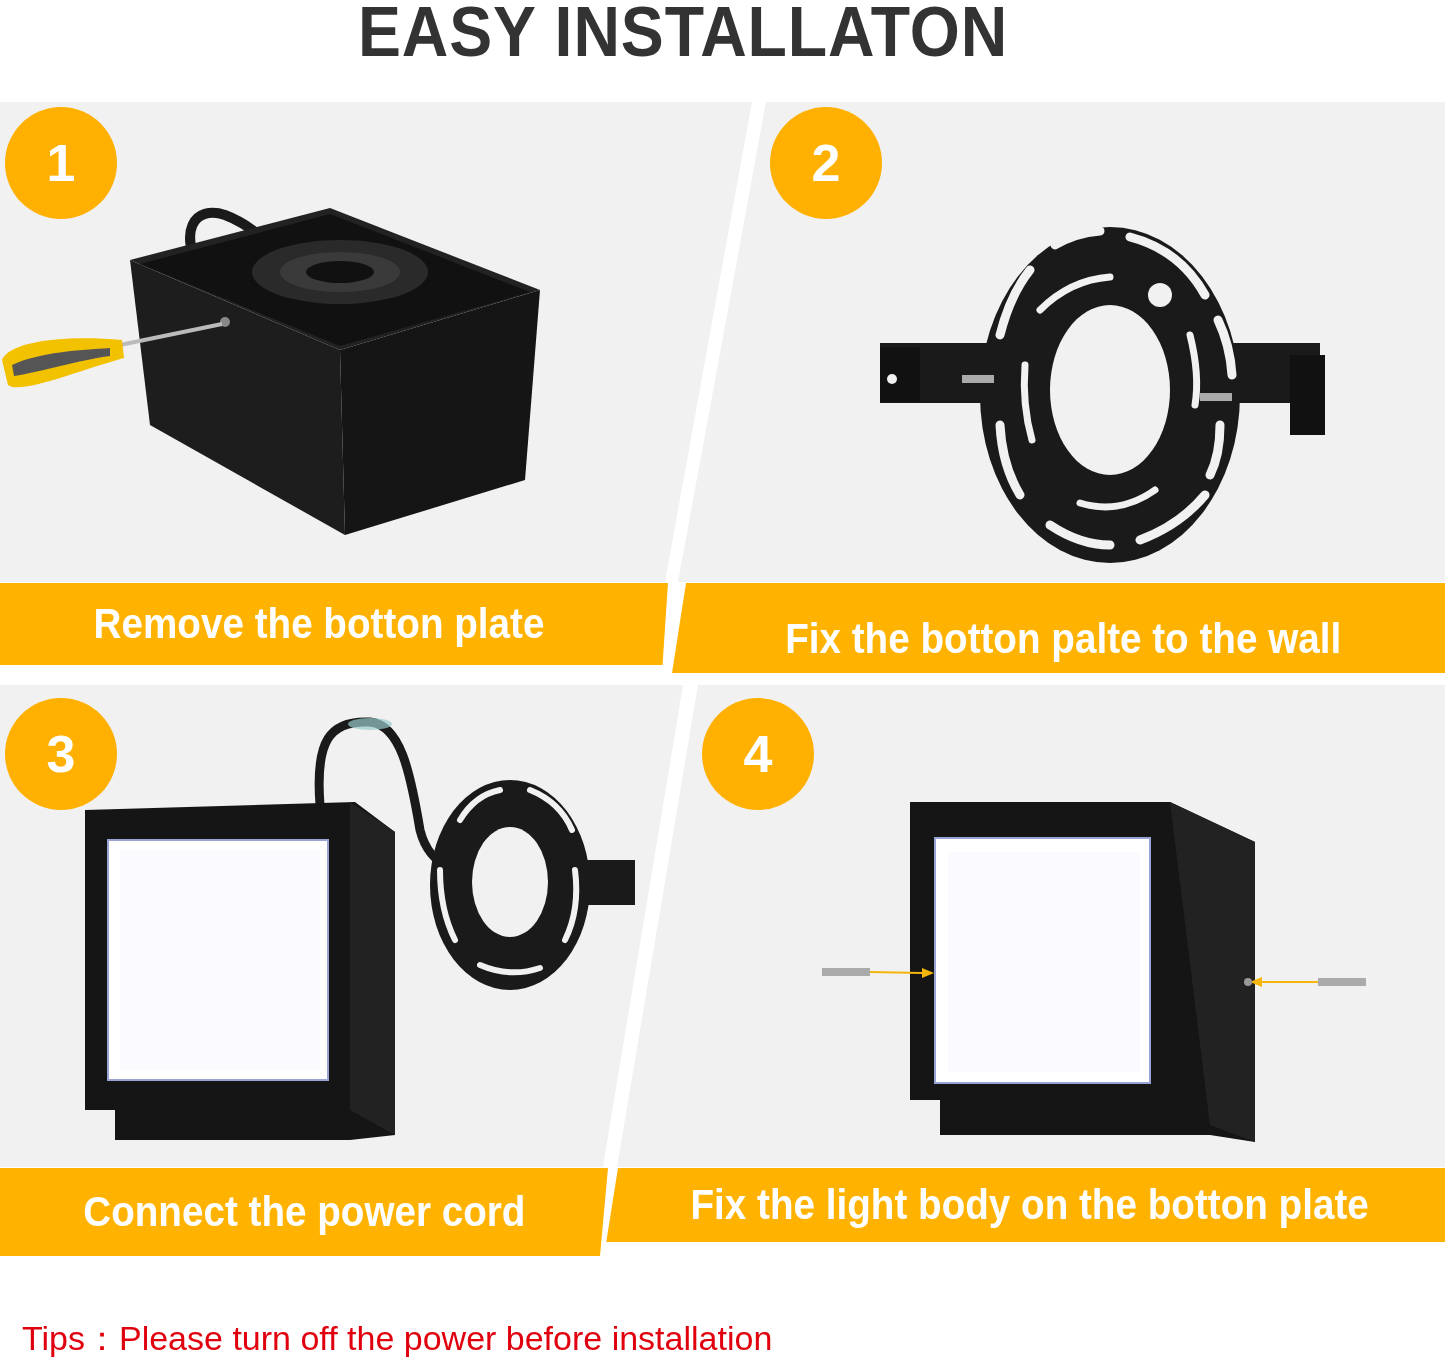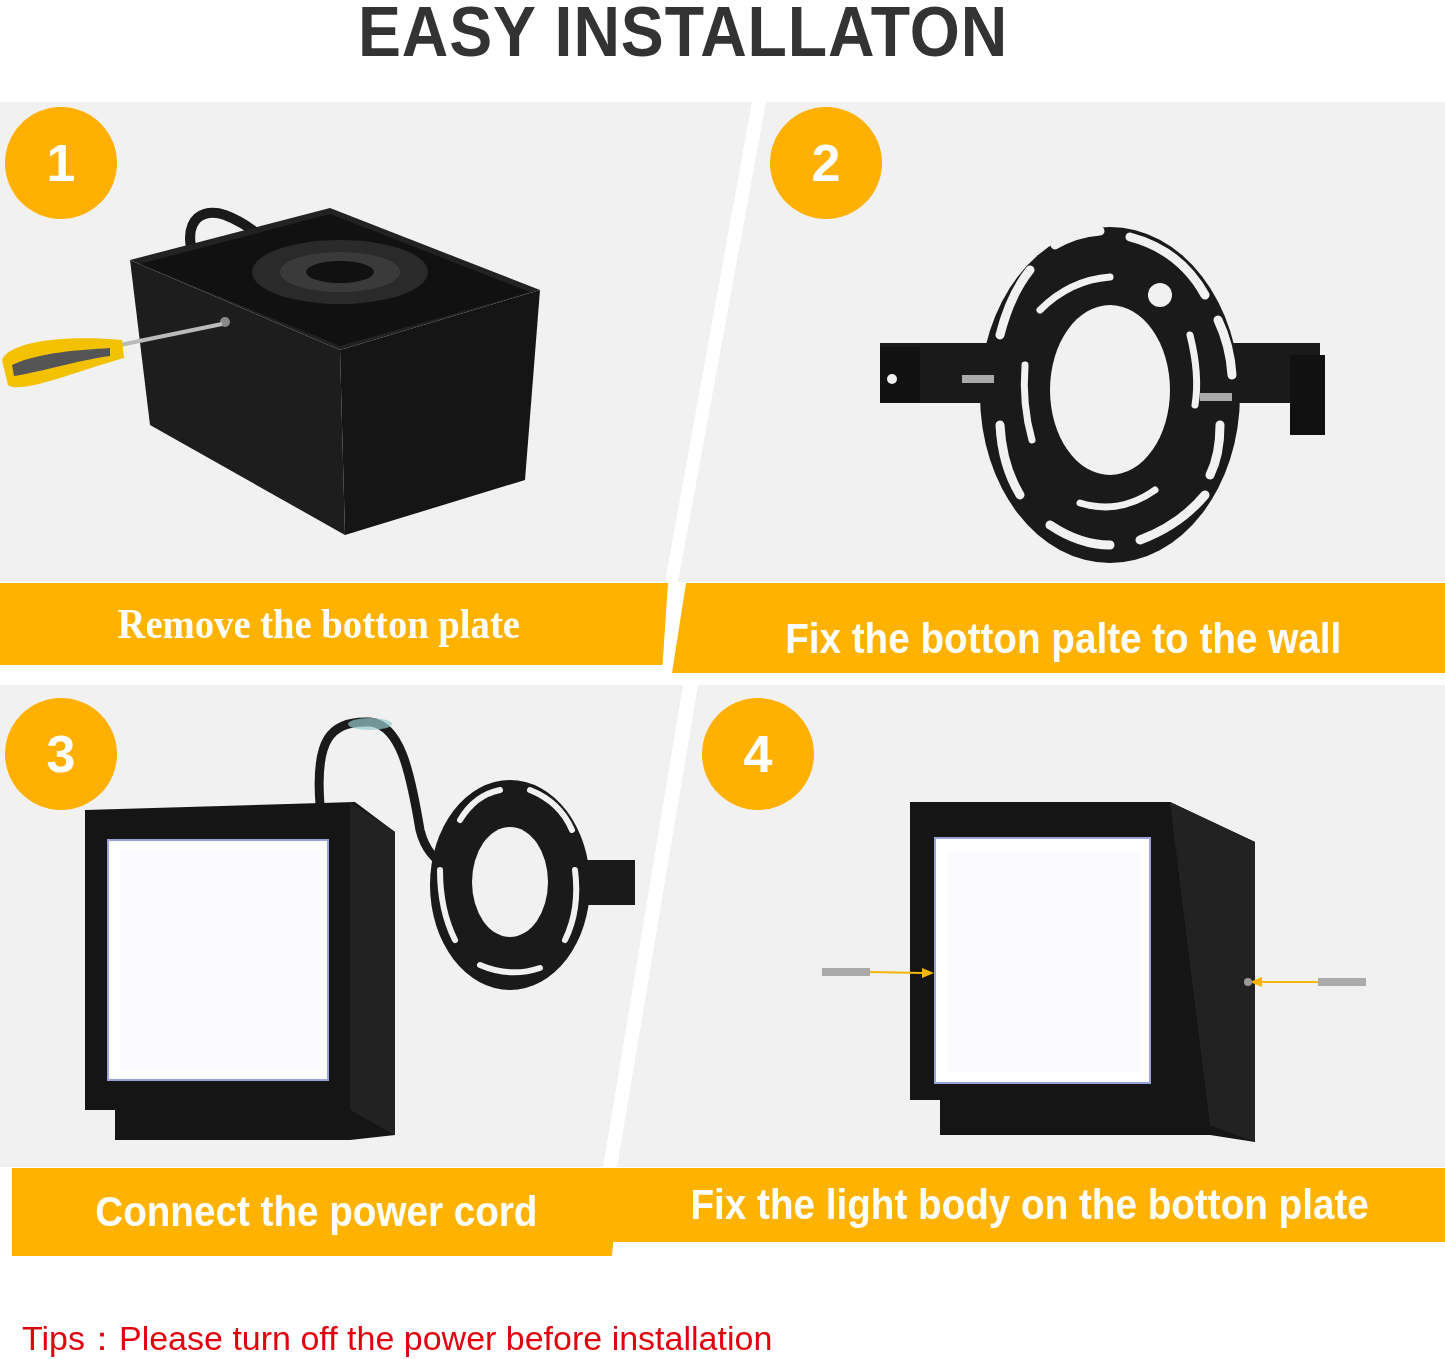--- a/index.html
+++ b/index.html
@@ -13,31 +13,31 @@
   .tips { position:absolute; left:22px; top:1316px; font-size:34px; color:#e0000e; }
 </style>
 </head>
 <body>
 
 <div class="title">EASY INSTALLATON</div>
 
 <div class="panel" style="left:0;top:102px;width:760px;height:480px;clip-path:polygon(0 0, 752px 0, 665px 480px, 0 480px);"></div>
 <div class="panel" style="left:660px;top:102px;width:785px;height:480px;clip-path:polygon(106px 0, 785px 0, 785px 480px, 18px 480px);"></div>
 
-<div class="band" style="left:0;top:583px;width:668px;height:82px;clip-path:polygon(0 0, 668px 0, 662px 90px, 0 90px);font-family:Liberation Serif, serif;">
+<div class="band" style="left:0;top:583px;width:668px;height:82px;clip-path:polygon(0 0, 668px 0, 662px 90px, 0 90px);">
   <span style="margin-left:-30px;">Remove the botton plate</span>
 </div>
 <div class="band" style="left:672px;top:583px;width:773px;height:112px;clip-path:polygon(14px 0, 773px 0, 773px 90px, 0 90px);">
   <span style="margin-left:10px;">Fix the botton palte to the wall</span>
 </div>
 
 <div class="panel" style="left:0;top:685px;width:700px;height:482px;clip-path:polygon(0 0, 683px 0, 603px 482px, 0 482px);"></div>
 <div class="panel" style="left:600px;top:685px;width:845px;height:482px;clip-path:polygon(98px 0, 845px 0, 845px 482px, 17px 482px);"></div>
 
-<div class="band" style="left:12px;top:1168px;width:608px;height:88px;clip-path:polygon(0 0, 608px 0, 600px 88px, 0 88px);align-items:center;">
+<div class="band" style="left:0;top:1168px;width:608px;height:88px;clip-path:polygon(0 0, 608px 0, 600px 88px, 0 88px);align-items:center;">
   <span>Connect the power cord</span>
 </div>
 <div class="band" style="left:604px;top:1168px;width:841px;height:74px;clip-path:polygon(14px 0, 841px 0, 841px 88px, 0 88px);">
   <span style="margin-left:10px;">Fix the light body on the botton plate</span>
 </div>
 
 <div class="badge" style="left:5px;top:107px;">1</div>
 <div class="badge" style="left:770px;top:107px;">2</div>
 <div class="badge" style="left:5px;top:698px;">3</div>
 <div class="badge" style="left:702px;top:698px;">4</div>

